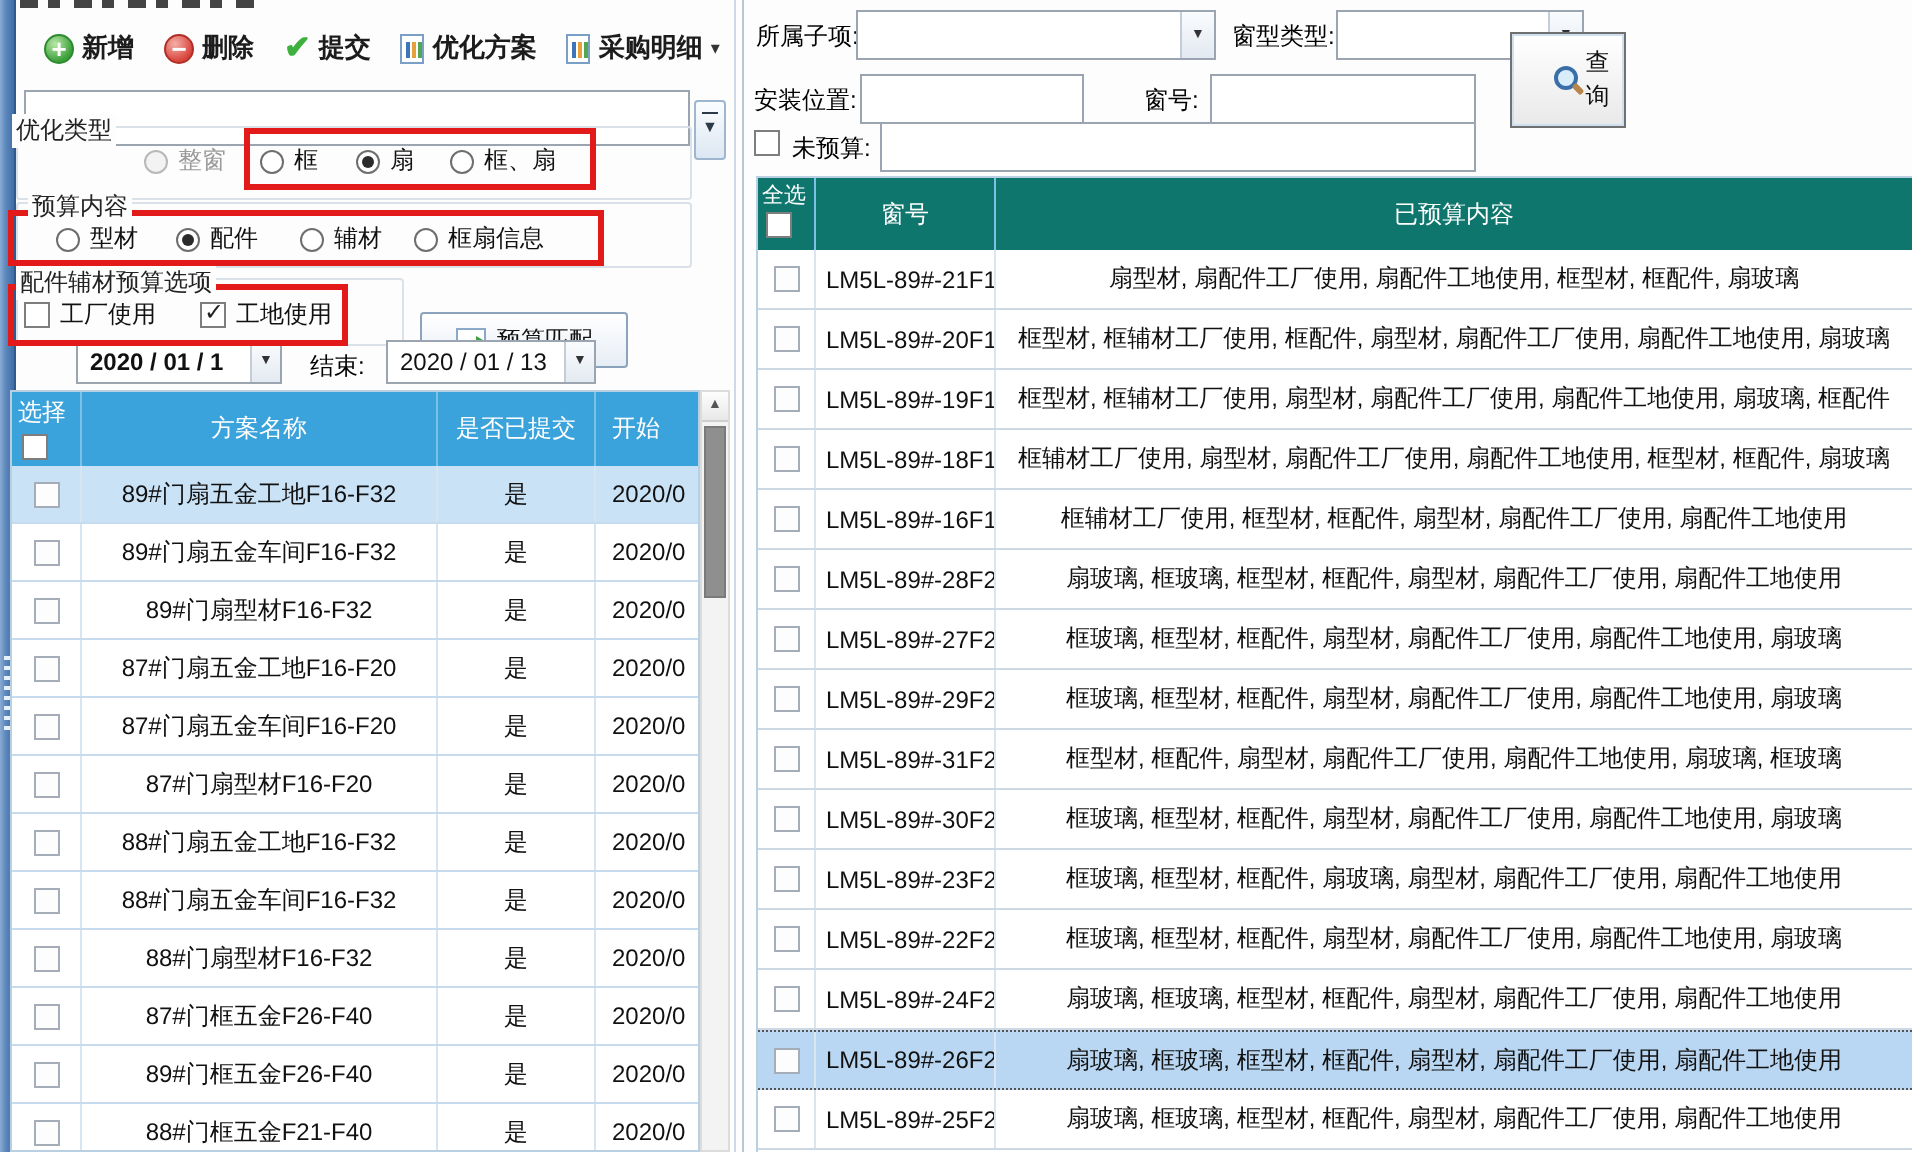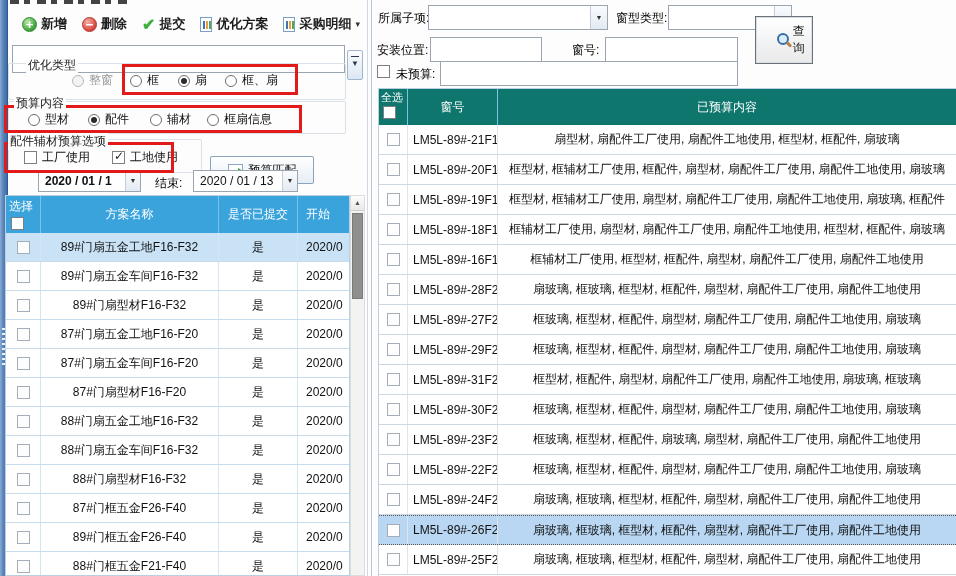--- a/index.html
+++ b/index.html
@@ -167,21 +167,21 @@
         <span class="dd">▾</span>
       </div>
     </div>
   <div id="tb-overflow"><span class="bar"></span>▼</div>
 
   <input id="left-input" value="" style="">
 
   <div class="groupbox" style="left:8px;top:63px;width:338px;height:37px;"></div>
   <div class="groupbox" style="left:8px;top:101px;width:338px;height:33px;"></div>
   <div class="groupbox" style="left:8px;top:139px;width:194px;height:34px;"></div>
-  <div class="grp-label" style="left:26px;top:57px;">优化类型</div>
+  <div class="grp-label" style="left:6px;top:57px;">优化类型</div>
   <div class="grp-label" style="left:14px;top:95px;">预算内容</div>
   <div class="grp-label" style="left:8px;top:133px;">配件辅材预算选项</div>
 
   <div id="budget-radios" class="optrow" style="left:8px;top:111px;width:330px;">
       <span class="opt" style="left: 20px;">
         <span class="radio"></span>
         <span>型材</span>
       </span>
       <span class="opt" style="left: 80px;">
         <span class="radio on"></span>
@@ -207,21 +207,21 @@
       </span>
       <span class="opt" style="left: 170px;">
         <span class="radio on"></span>
         <span>扇</span>
       </span>
       <span class="opt" style="left: 217px;">
         <span class="radio"></span>
         <span>框、扇</span>
       </span>
     </div>
-  <div id="usage-checks" class="optrow" style="left:20px;top:149px;width:200px;font-family:Liberation Mono, monospace;">
+  <div id="usage-checks" class="optrow" style="left:8px;top:149px;width:200px;font-family:Liberation Mono, monospace;">
       <span class="opt" style="left: 4px;">
         <span class="cb"></span>
         <span>工厂使用</span>
       </span>
       <span class="opt" style="left: 92px;">
         <span class="cb on"></span>
         <span>工地使用</span>
       </span>
     </div>
 

